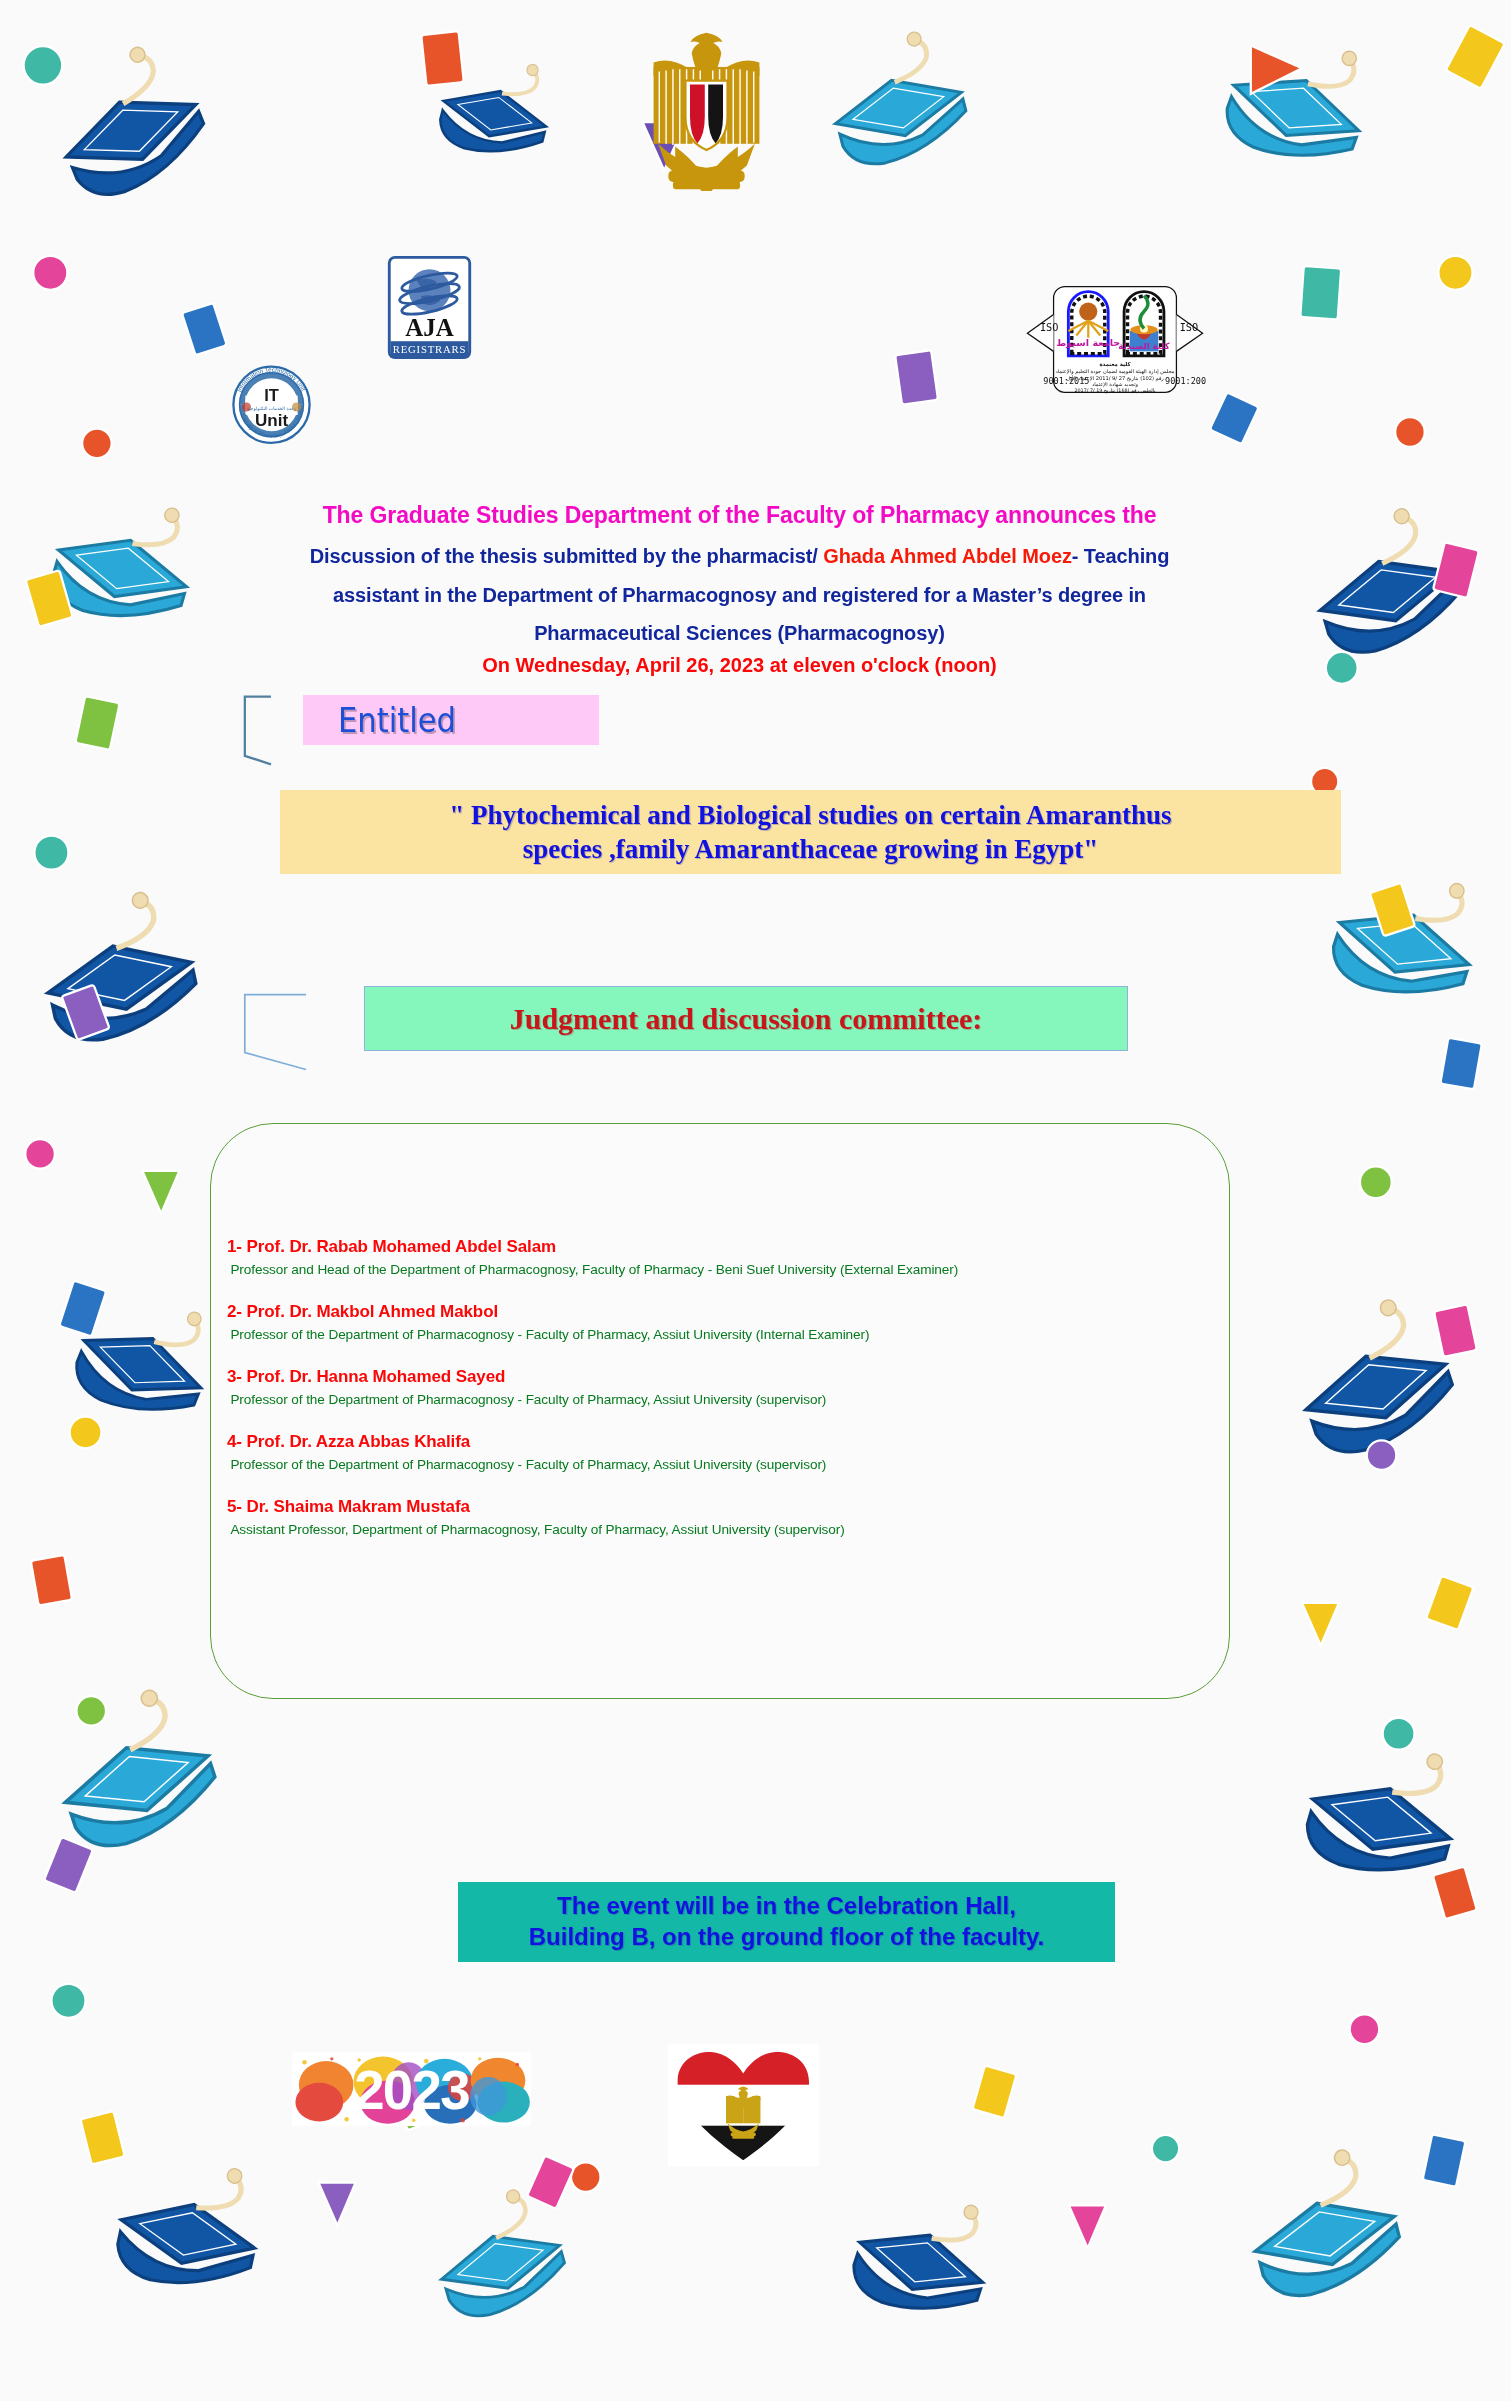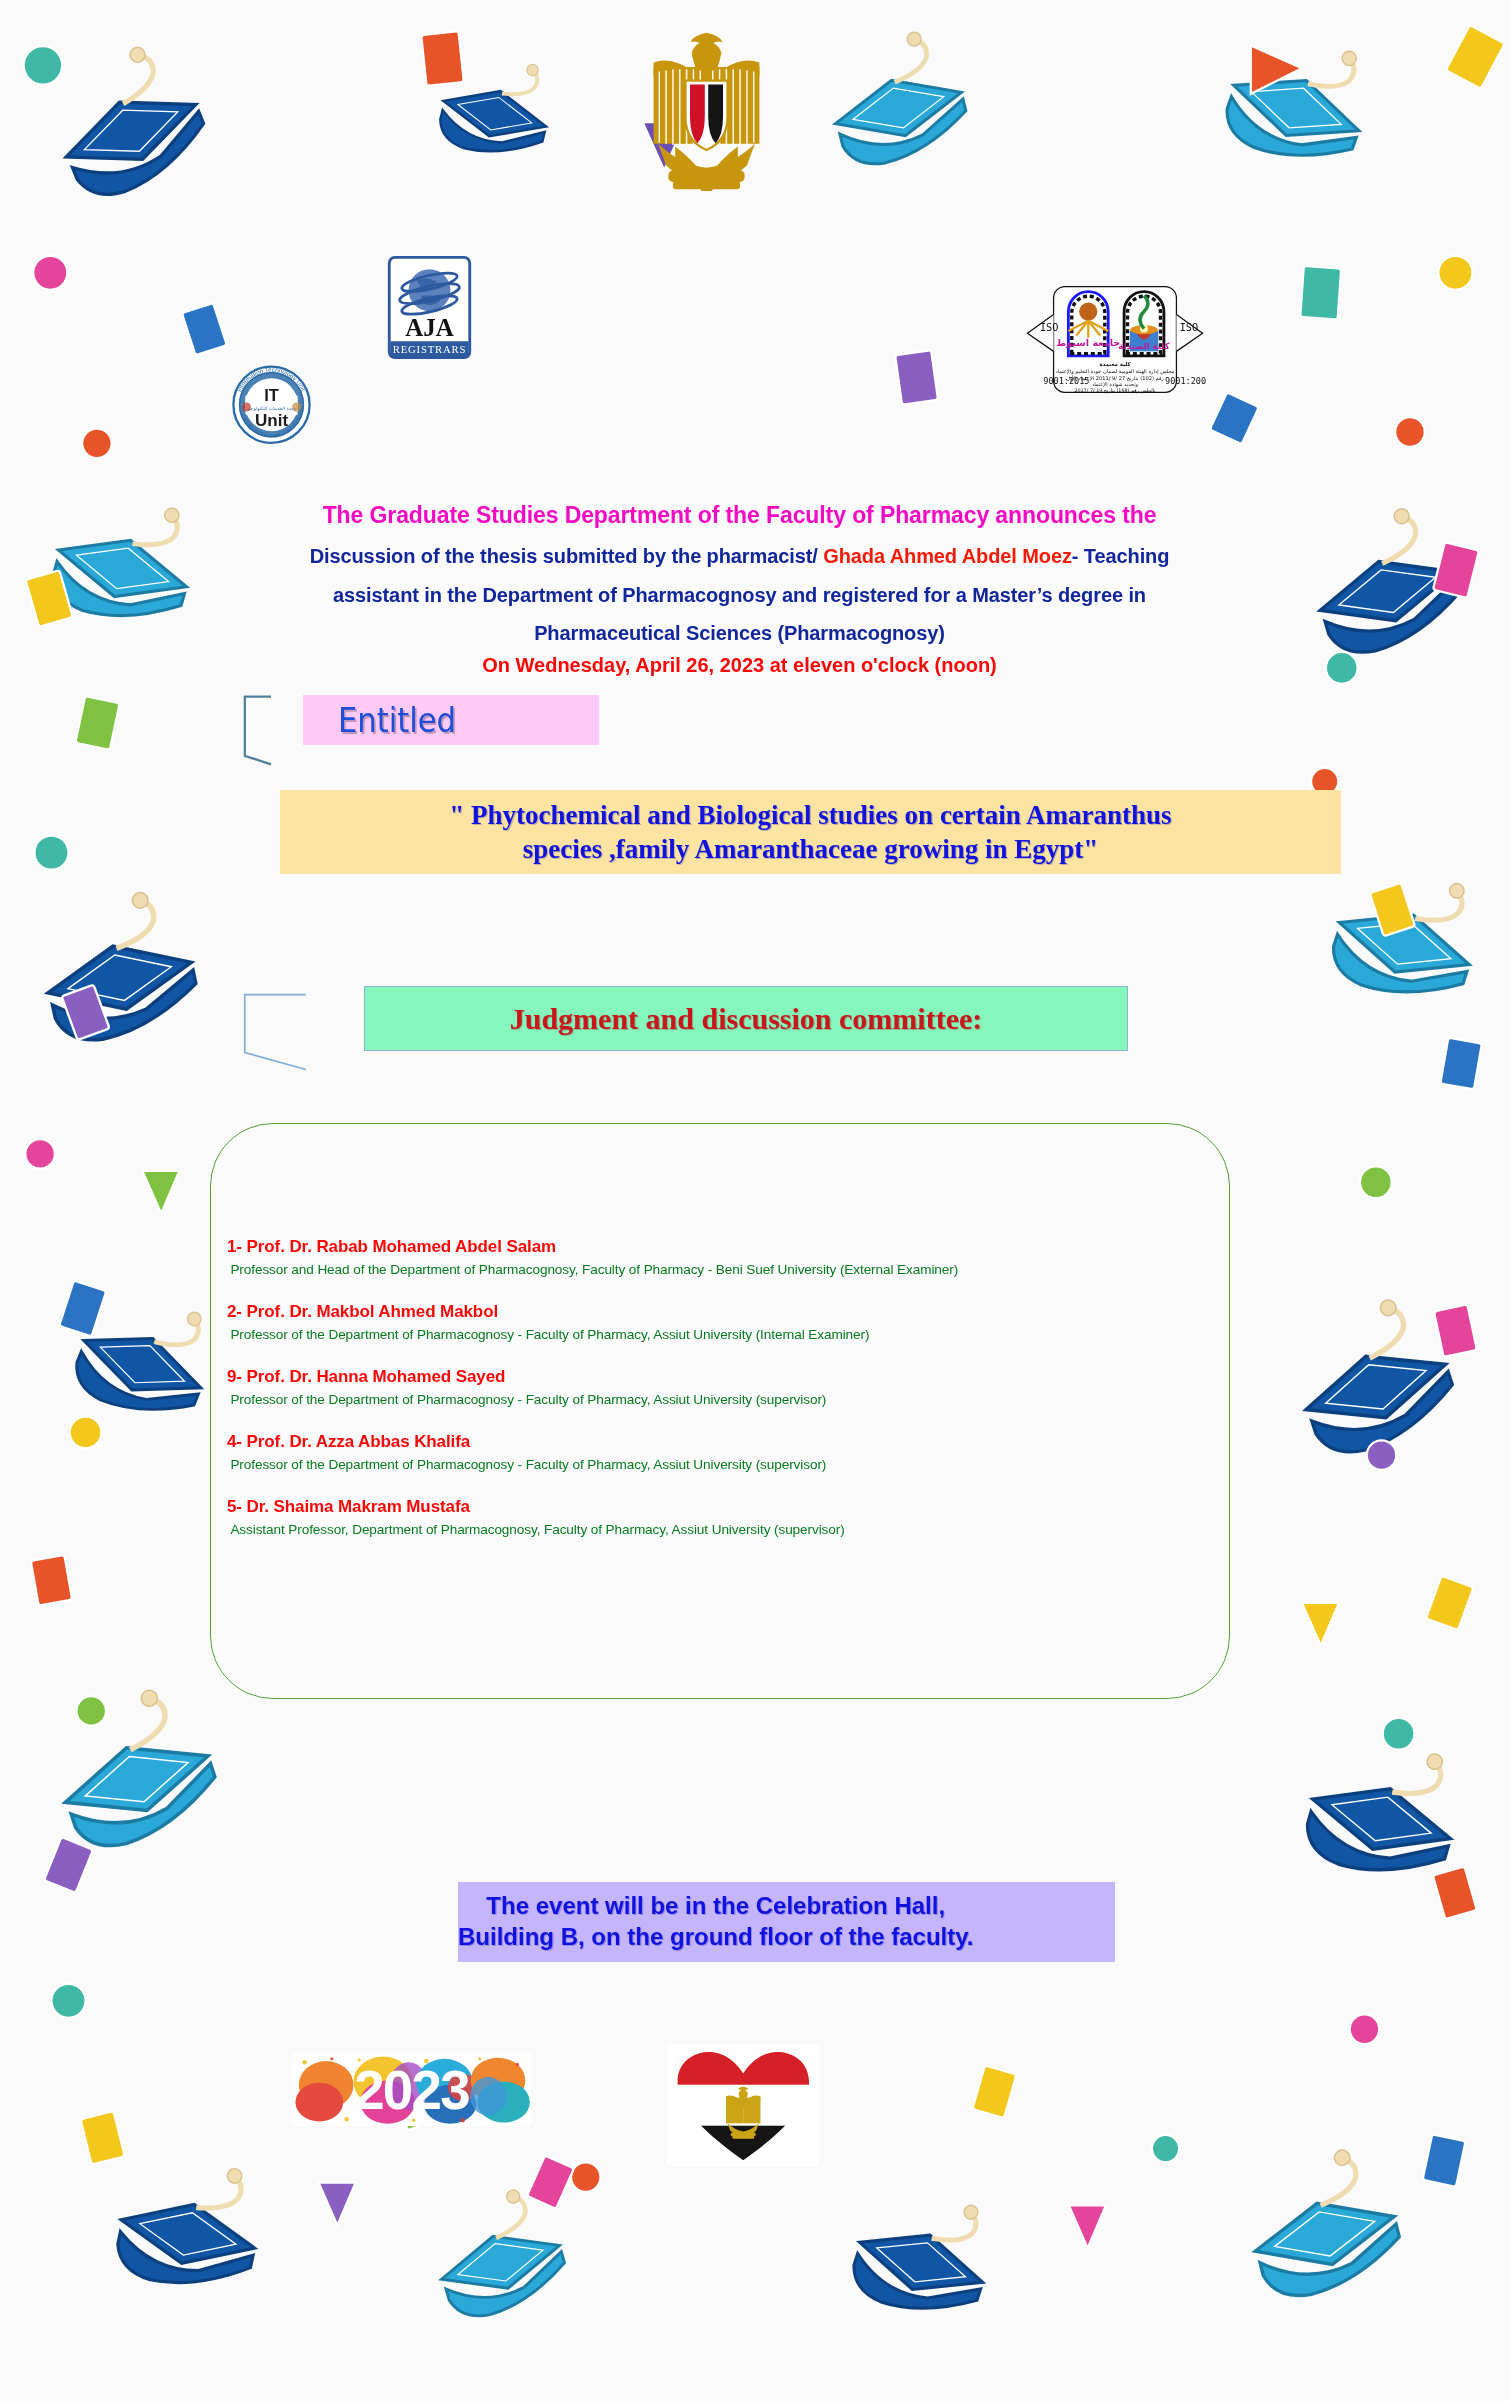--- a/index.html
+++ b/index.html
@@ -102,22 +102,22 @@
   }
   .m-role{
     font-size:13.6px;font-weight:normal;color:#057a1e;
     padding-left:3.4px;letter-spacing:-0.1px;
   }
 
   
   .venue-box{
     position:absolute;left:458px;top:1882px;
     width:657px;height:80px;
-    background:#c4b5fd;
-    display:flex;align-items:center;
+    background:#14b8a6;
+    display:flex;align-items:center;justify-content:center;
   }
   .venue-txt{
     font-size:24px;font-weight:bold;color:#1212e0;
     text-align:center;line-height:1.28;
     text-shadow:1.1px 1.1px 0 rgba(40,40,170,.30);
   }
 
   
   .year-img{position:absolute;left:292px;top:2052px;width:239px;height:74px;background:#84cc16;}
   .flag-heart{position:absolute;left:668px;top:2044px;width:151px;height:122px;background:#fff;}
@@ -381,21 +381,21 @@
     <div class="members">
       <div class="member">
         <div class="m-name">1- Prof. Dr. Rabab Mohamed Abdel Salam</div>
         <div class="m-role">Professor and Head of the Department of Pharmacognosy, Faculty of Pharmacy - Beni Suef University (External Examiner)</div>
       </div>
       <div class="member">
         <div class="m-name">2- Prof. Dr. Makbol Ahmed Makbol</div>
         <div class="m-role">Professor of the Department of Pharmacognosy - Faculty of Pharmacy, Assiut University (Internal Examiner)</div>
       </div>
       <div class="member">
-        <div class="m-name">9- Prof. Dr. Hanna Mohamed Sayed</div>
+        <div class="m-name">3- Prof. Dr. Hanna Mohamed Sayed</div>
         <div class="m-role">Professor of the Department of Pharmacognosy - Faculty of Pharmacy, Assiut University (supervisor)</div>
       </div>
       <div class="member">
         <div class="m-name">4- Prof. Dr. Azza Abbas Khalifa</div>
         <div class="m-role">Professor of the Department of Pharmacognosy - Faculty of Pharmacy, Assiut University (supervisor)</div>
       </div>
       <div class="member">
         <div class="m-name">5- Dr. Shaima Makram Mustafa</div>
         <div class="m-role">Assistant Professor, Department of Pharmacognosy, Faculty of Pharmacy, Assiut University (supervisor)</div>
       </div>

